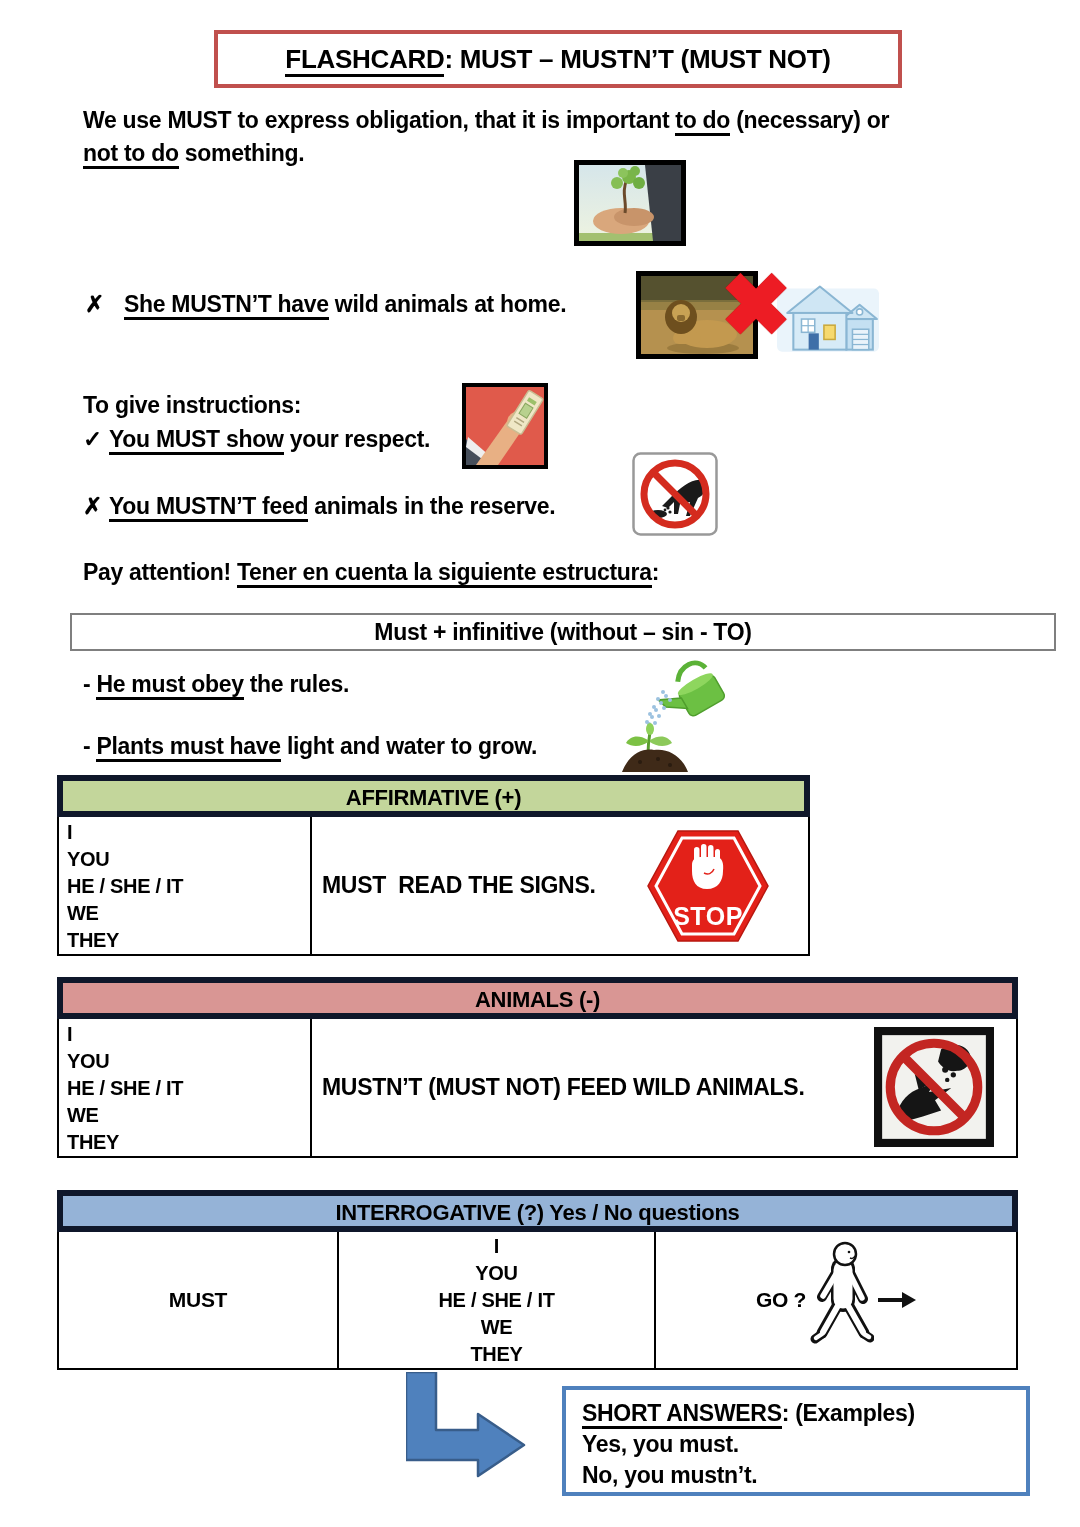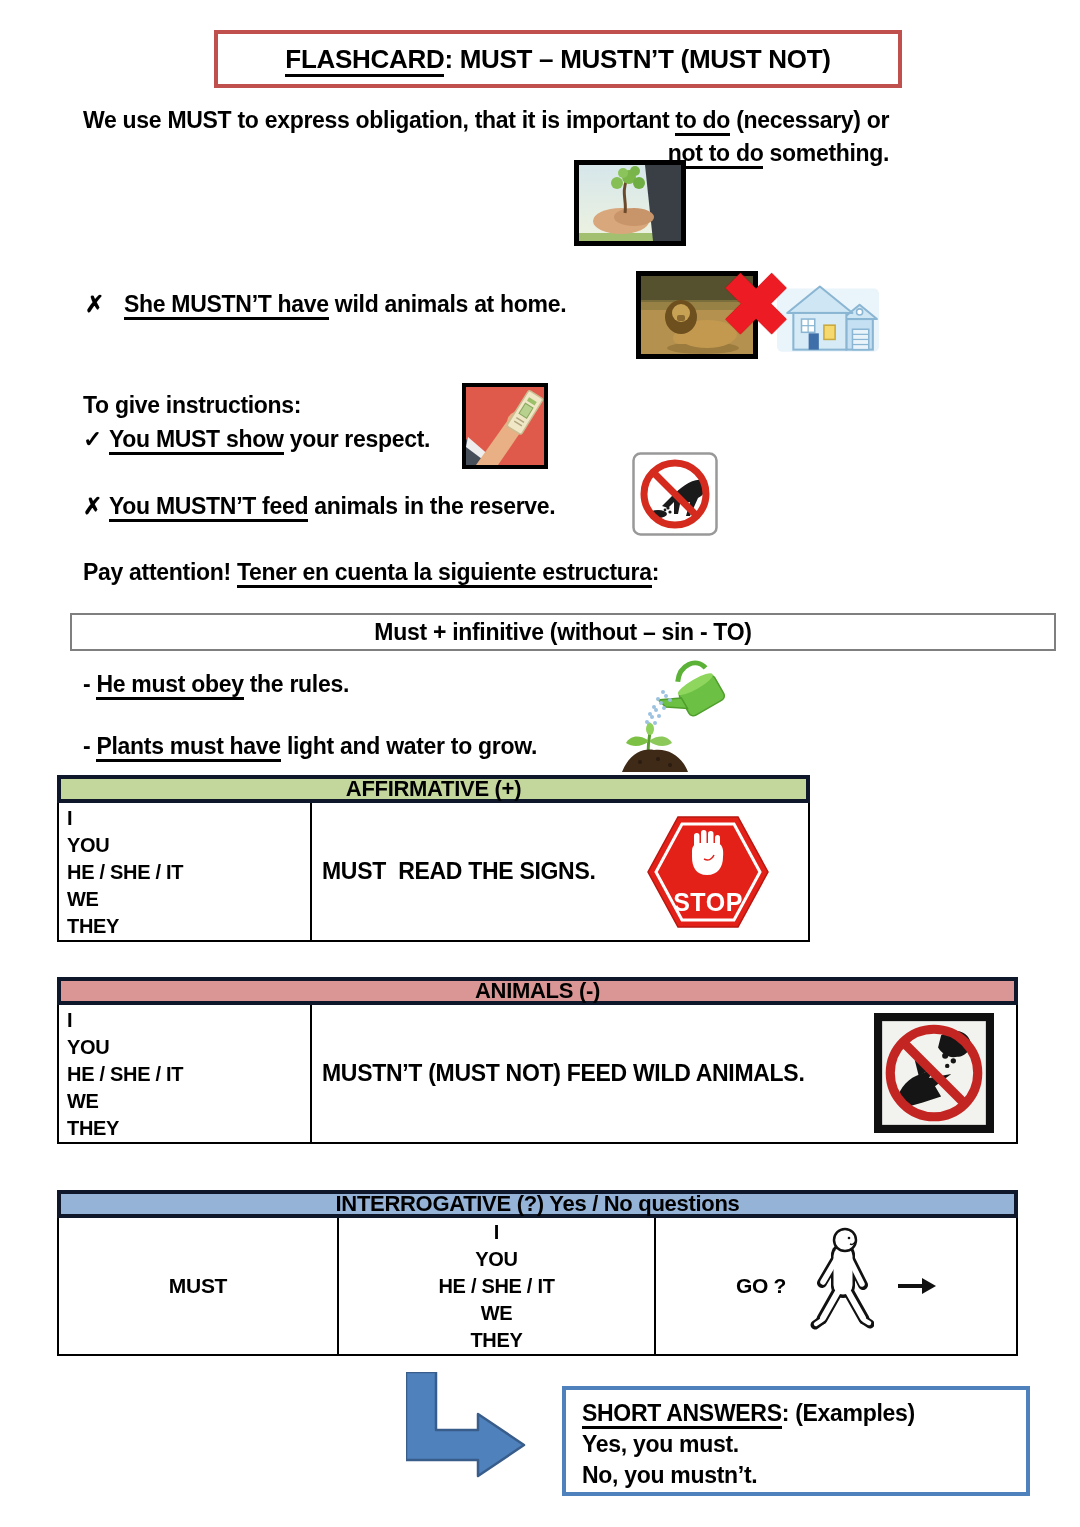--- a/index.html
+++ b/index.html
@@ -15,41 +15,41 @@
   .m-lg{margin-right:20px;}
   .m-md{margin-right:12px;}
   .m-sm{margin-right:7px;}
 
   .title-box{
     left:214px;top:30px;width:680px;height:50px;
     border:4px solid var(--title-border,#c0504d);
     display:flex;align-items:center;justify-content:center;
     font-size:26px;white-space:nowrap;
   }
-  .intro{left:83px;top:104px;text-align:right;}
+  .intro{left:83px;top:104px;}
 
   .photo{box-sizing:border-box;border:5px solid #000;background:#fff;}
   .img-env{left:574px;top:160px;width:112px;height:86px;}
   .img-lion{left:636px;top:271px;width:122px;height:88px;z-index:1;}
   .red-x{left:720px;top:262px;font-size:86px;line-height:86px;color:#ed1c24;z-index:3;
          text-shadow:0 0 1px #a00;}
   .img-house{left:775px;top:278px;width:106px;height:76px;z-index:2;}
   .img-ticket{left:462px;top:383px;width:86px;height:86px;border-width:4px;}
   .img-nofeed{left:632px;top:452px;width:86px;height:84px;}
   .img-watering{left:606px;top:656px;width:132px;height:120px;}
 
   .structure-box{
     left:70px;top:613px;width:982px;height:34px;border:2px solid #7f7f7f;
     display:flex;align-items:center;justify-content:center;font-size:23px;
   }
 
   .tbl{box-sizing:border-box;}
   .tbl-header{
-    box-sizing:border-box;border:4px solid #0f172a;height:28px;
-    display:flex;align-items:center;justify-content:center;font-size:22px;
+    box-sizing:border-box;border:6px solid #0f172a;height:42px;
+    display:flex;align-items:flex-end;justify-content:center;font-size:22px;
   }
   .tbl-body{
     box-sizing:border-box;border:2px solid #000;border-top:none;height:139px;
     display:flex;background:#fff;
   }
   .cell-pronouns{
     box-sizing:border-box;width:253px;border-right:2px solid #000;
     padding:2px 0 0 8px;font-size:20px;line-height:27px;
   }
   .cell-sentence{flex:1;position:relative;display:flex;align-items:center;
@@ -60,21 +60,21 @@
   .tbl-int{left:57px;top:1190px;width:961px;}
   .hdr-aff{background:var(--affirmative-header,#c3d69b);}
   .hdr-neg{background:var(--negative-header,#d99694);}
   .hdr-int{background:var(--interrogative-header,#95b3d7);}
   .int-body{height:138px;}
   .int-c1{box-sizing:border-box;width:280px;border-right:2px solid #000;
     display:flex;align-items:center;justify-content:center;font-size:21px;}
   .int-c2{box-sizing:border-box;width:317px;border-right:2px solid #000;
     display:flex;flex-direction:column;align-items:center;justify-content:center;
     font-size:20px;line-height:27px;text-align:center;}
-  .int-c3{flex:1;display:flex;align-items:center;justify-content:center;gap:24px;
+  .int-c3{flex:1;display:flex;align-items:center;justify-content:center;gap:4px;
     font-size:21px;}
   .stop-svg{position:absolute;left:332px;top:8px;}
   .wolf-svg{position:absolute;left:562px;top:8px;}
 
   .elbow{left:406px;top:1372px;}
   .short-box{
     left:562px;top:1386px;width:468px;height:110px;box-sizing:border-box;
     border:4px solid var(--arrow-blue,#4f81bd);padding:8px 16px;
     font-size:23px;line-height:31px;white-space:nowrap;
   }

